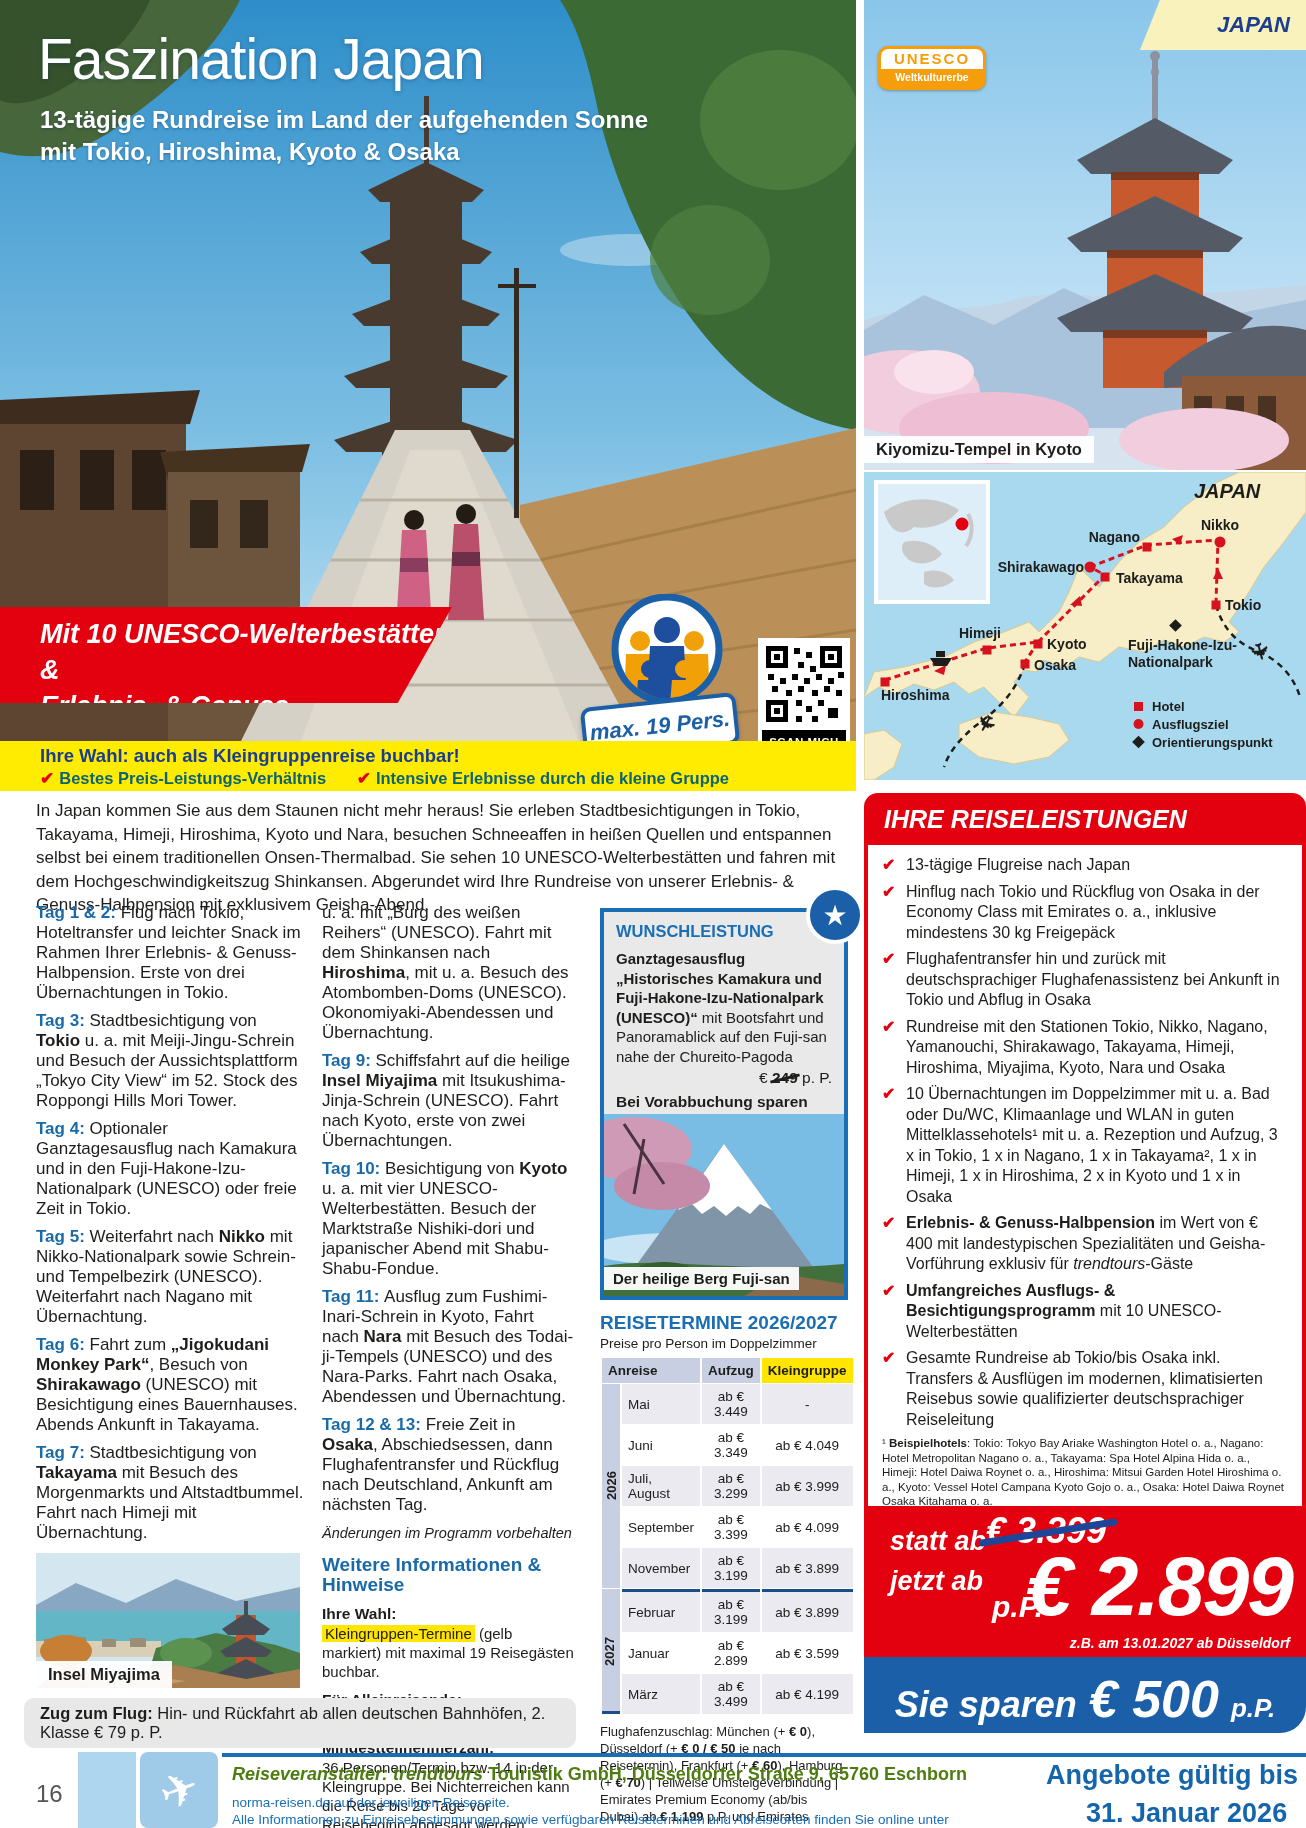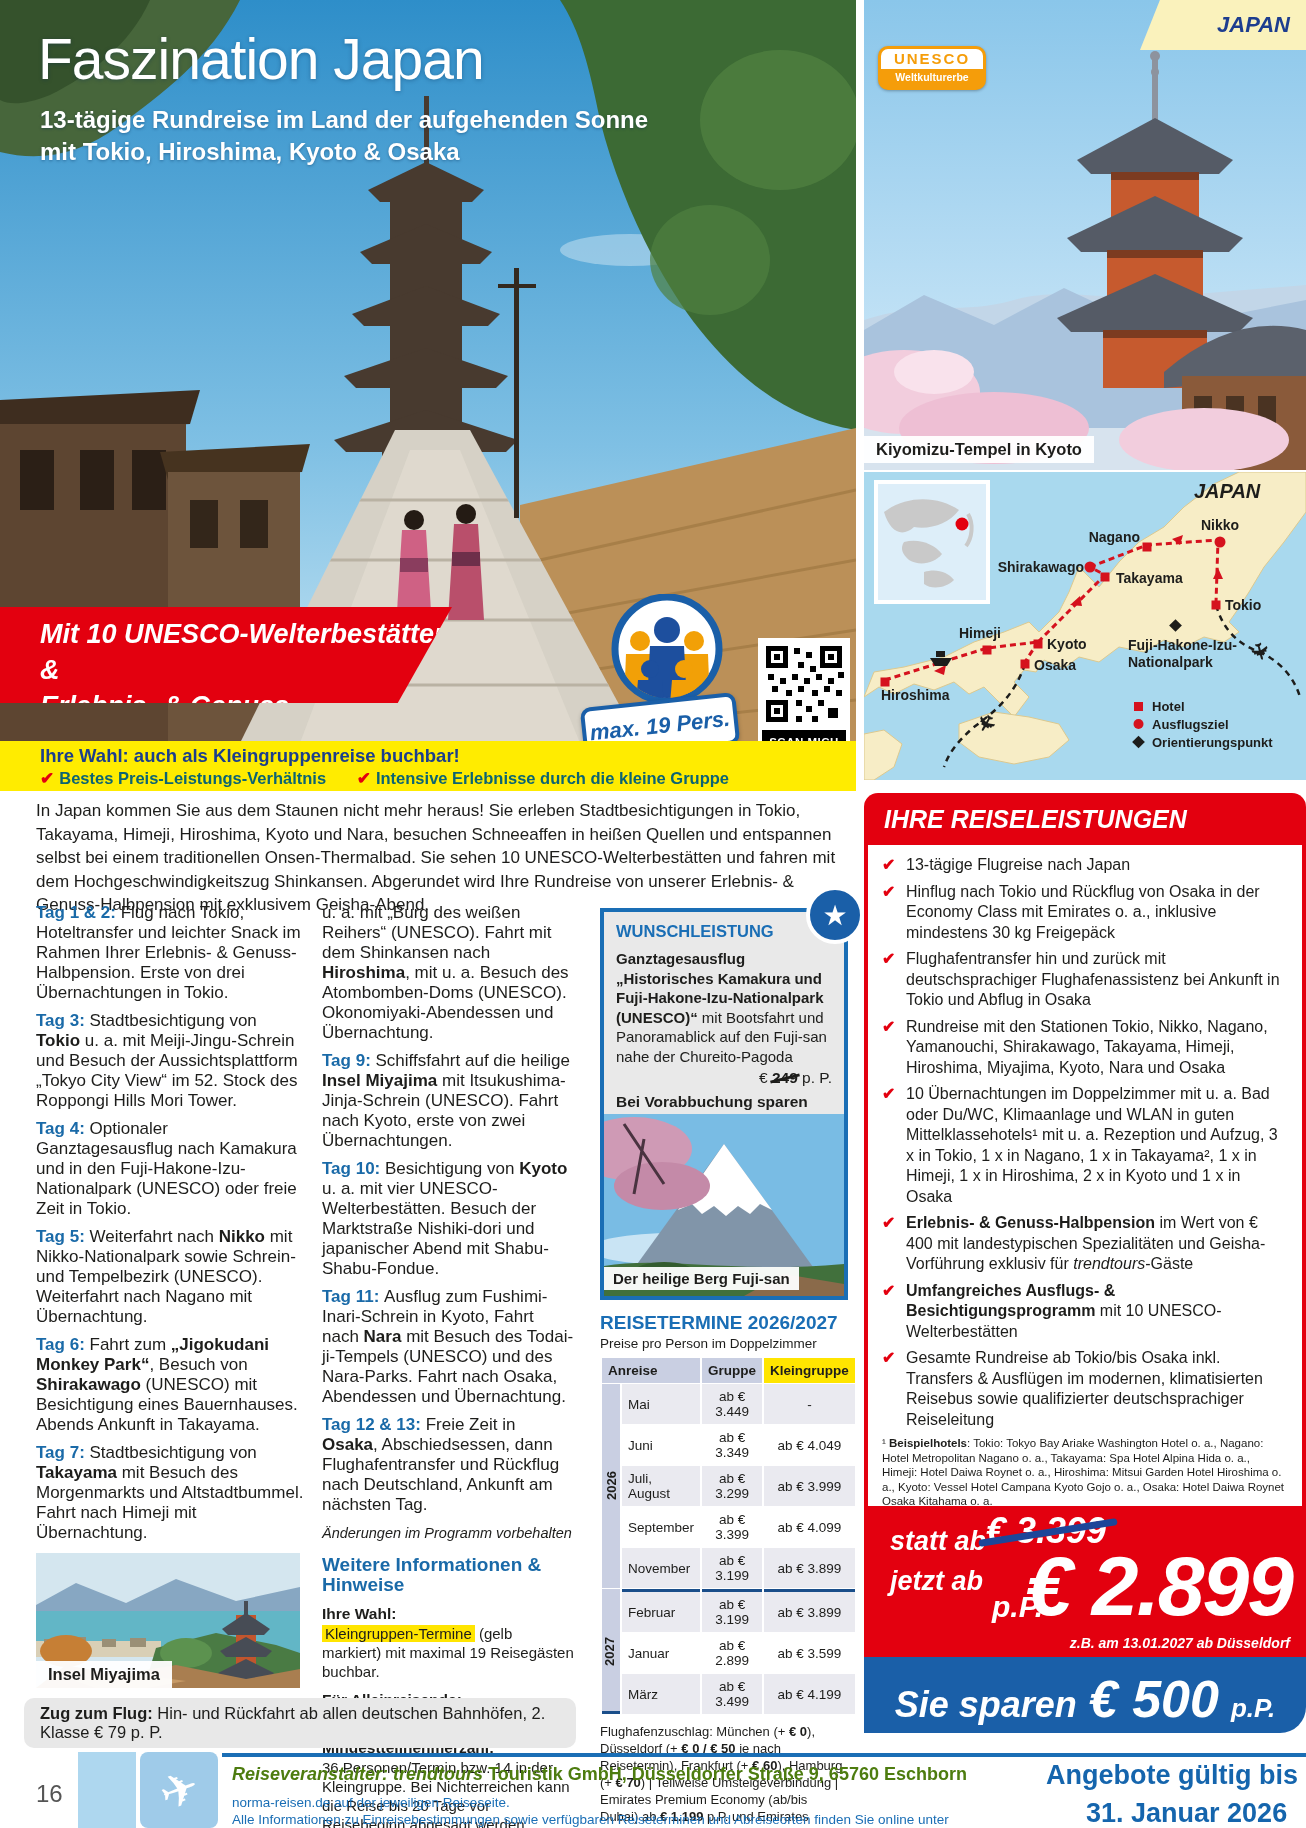--- a/index.html
+++ b/index.html
@@ -506,21 +506,21 @@
     </div>
   </div>
 
   <div class="abs termine">
     <div class="t-title">REISETERMINE 2026/2027</div>
     <div class="t-sub">Preise pro Person im Doppelzimmer</div>
     <table class="termine-table">
       <thead>
         <tr>
           <th colspan="2">Anreise</th>
-          <th>Gruppe</th>
+          <th>Aufzug</th>
           <th class="th-klein">Kleingruppe</th>
         </tr>
       </thead>
       <tbody>
           <tr class="odd">
             <td class="year" rowspan="5">2026</td>
             <td class="month">Mai</td>
             <td class="price">ab € 3.449</td>
             <td class="price">-</td>
           </tr>

